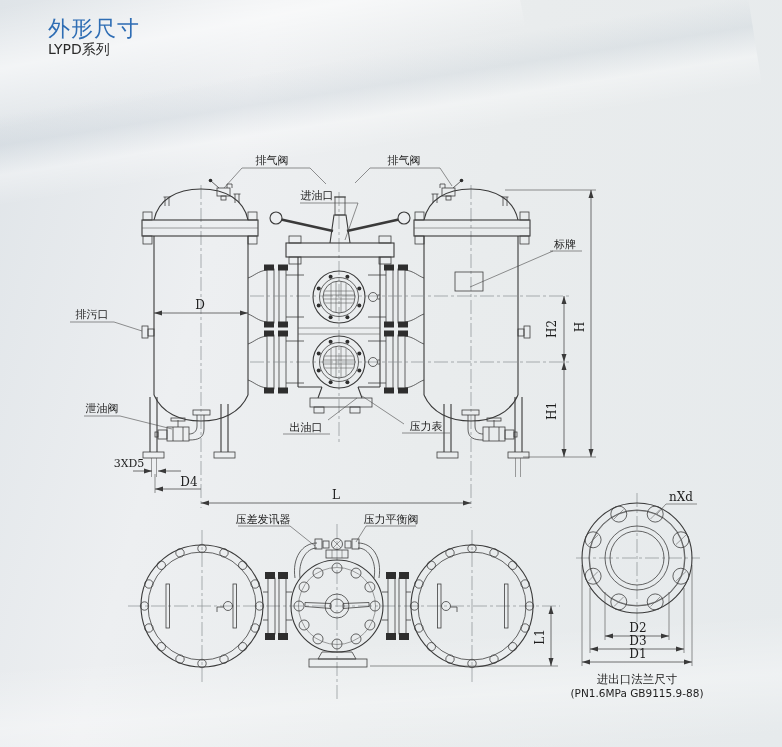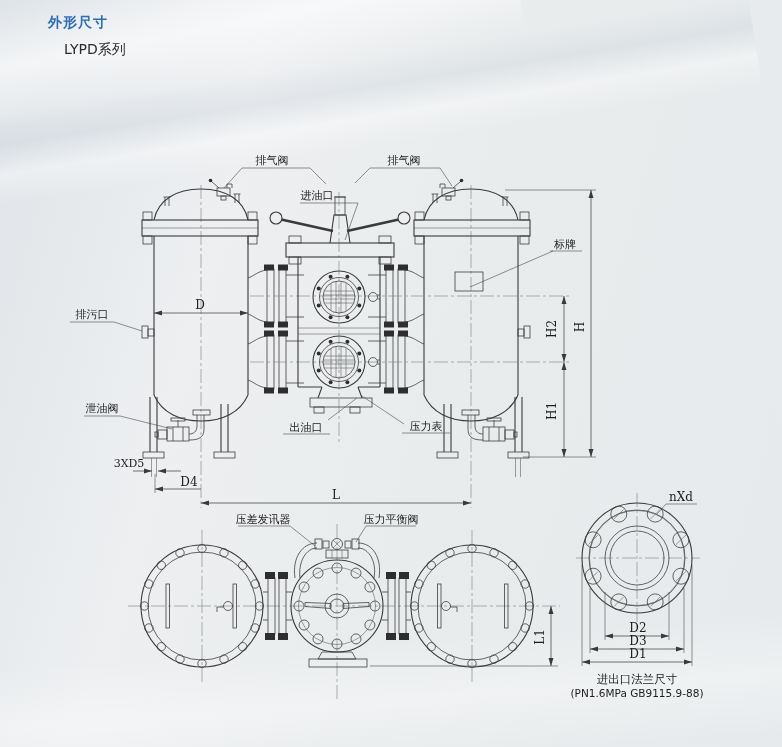--- a/index.html
+++ b/index.html
@@ -6,22 +6,22 @@
   #stage{position:relative;width:782px;height:747px;overflow:hidden;
     background:linear-gradient(105deg,#dfe4e8 0%,#edeff1 28%,#e9eced 55%,#e6eaec 100%);
     font-family:"DejaVu Sans",sans-serif;}
   .streak{position:absolute;pointer-events:none;}
   .s1{top:-30px;left:-120px;width:640px;height:120px;transform:rotate(-11deg);
       background:linear-gradient(to bottom,rgba(255,255,255,0),rgba(255,255,255,.6),rgba(255,255,255,0));}
   .s2{top:60px;left:-60px;width:820px;height:90px;transform:rotate(-9deg);
       background:linear-gradient(to bottom,rgba(170,185,198,0),rgba(170,185,198,.18),rgba(255,255,255,.35),rgba(255,255,255,0));}
   .s3{top:640px;left:-40px;width:900px;height:120px;transform:rotate(-4deg);
       background:linear-gradient(to bottom,rgba(255,255,255,0),rgba(255,255,255,.35),rgba(255,255,255,0));}
-  #title{position:absolute;left:48px;top:14px;font-size:14px;font-weight:bold;color:#2e6db4;letter-spacing:1px;}
-  #subtitle{position:absolute;left:48px;top:41px;font-size:14px;color:#2a2a2a;margin-left:16px;}
+  #title{position:absolute;left:48px;top:14px;font-size:22px;font-weight:normal;color:#2e6db4;letter-spacing:1px;}
+  #subtitle{position:absolute;left:48px;top:41px;font-size:14px;color:#2a2a2a;}
   svg{position:absolute;left:0;top:0;}
   .so{stroke:#3a3a3a;stroke-width:1.1;fill:none;}
   .st{stroke:#3f3f3f;stroke-width:0.8;fill:none;}
   .tn{stroke:#555;stroke-width:0.55;fill:none;}
   .cl{stroke:#8a8f94;stroke-width:0.7;fill:none;stroke-dasharray:14 3 3 3;}
   .dl{stroke:#444;stroke-width:0.75;fill:none;}
   .xl{stroke:#4a4a4a;stroke-width:0.6;fill:none;}
   .bf{fill:#2e2e2e;stroke:none;}
   .fillbg{fill:#eceef0;}
   .tx{font-family:"DejaVu Sans",sans-serif;font-size:11px;fill:#1d1d1d;}

